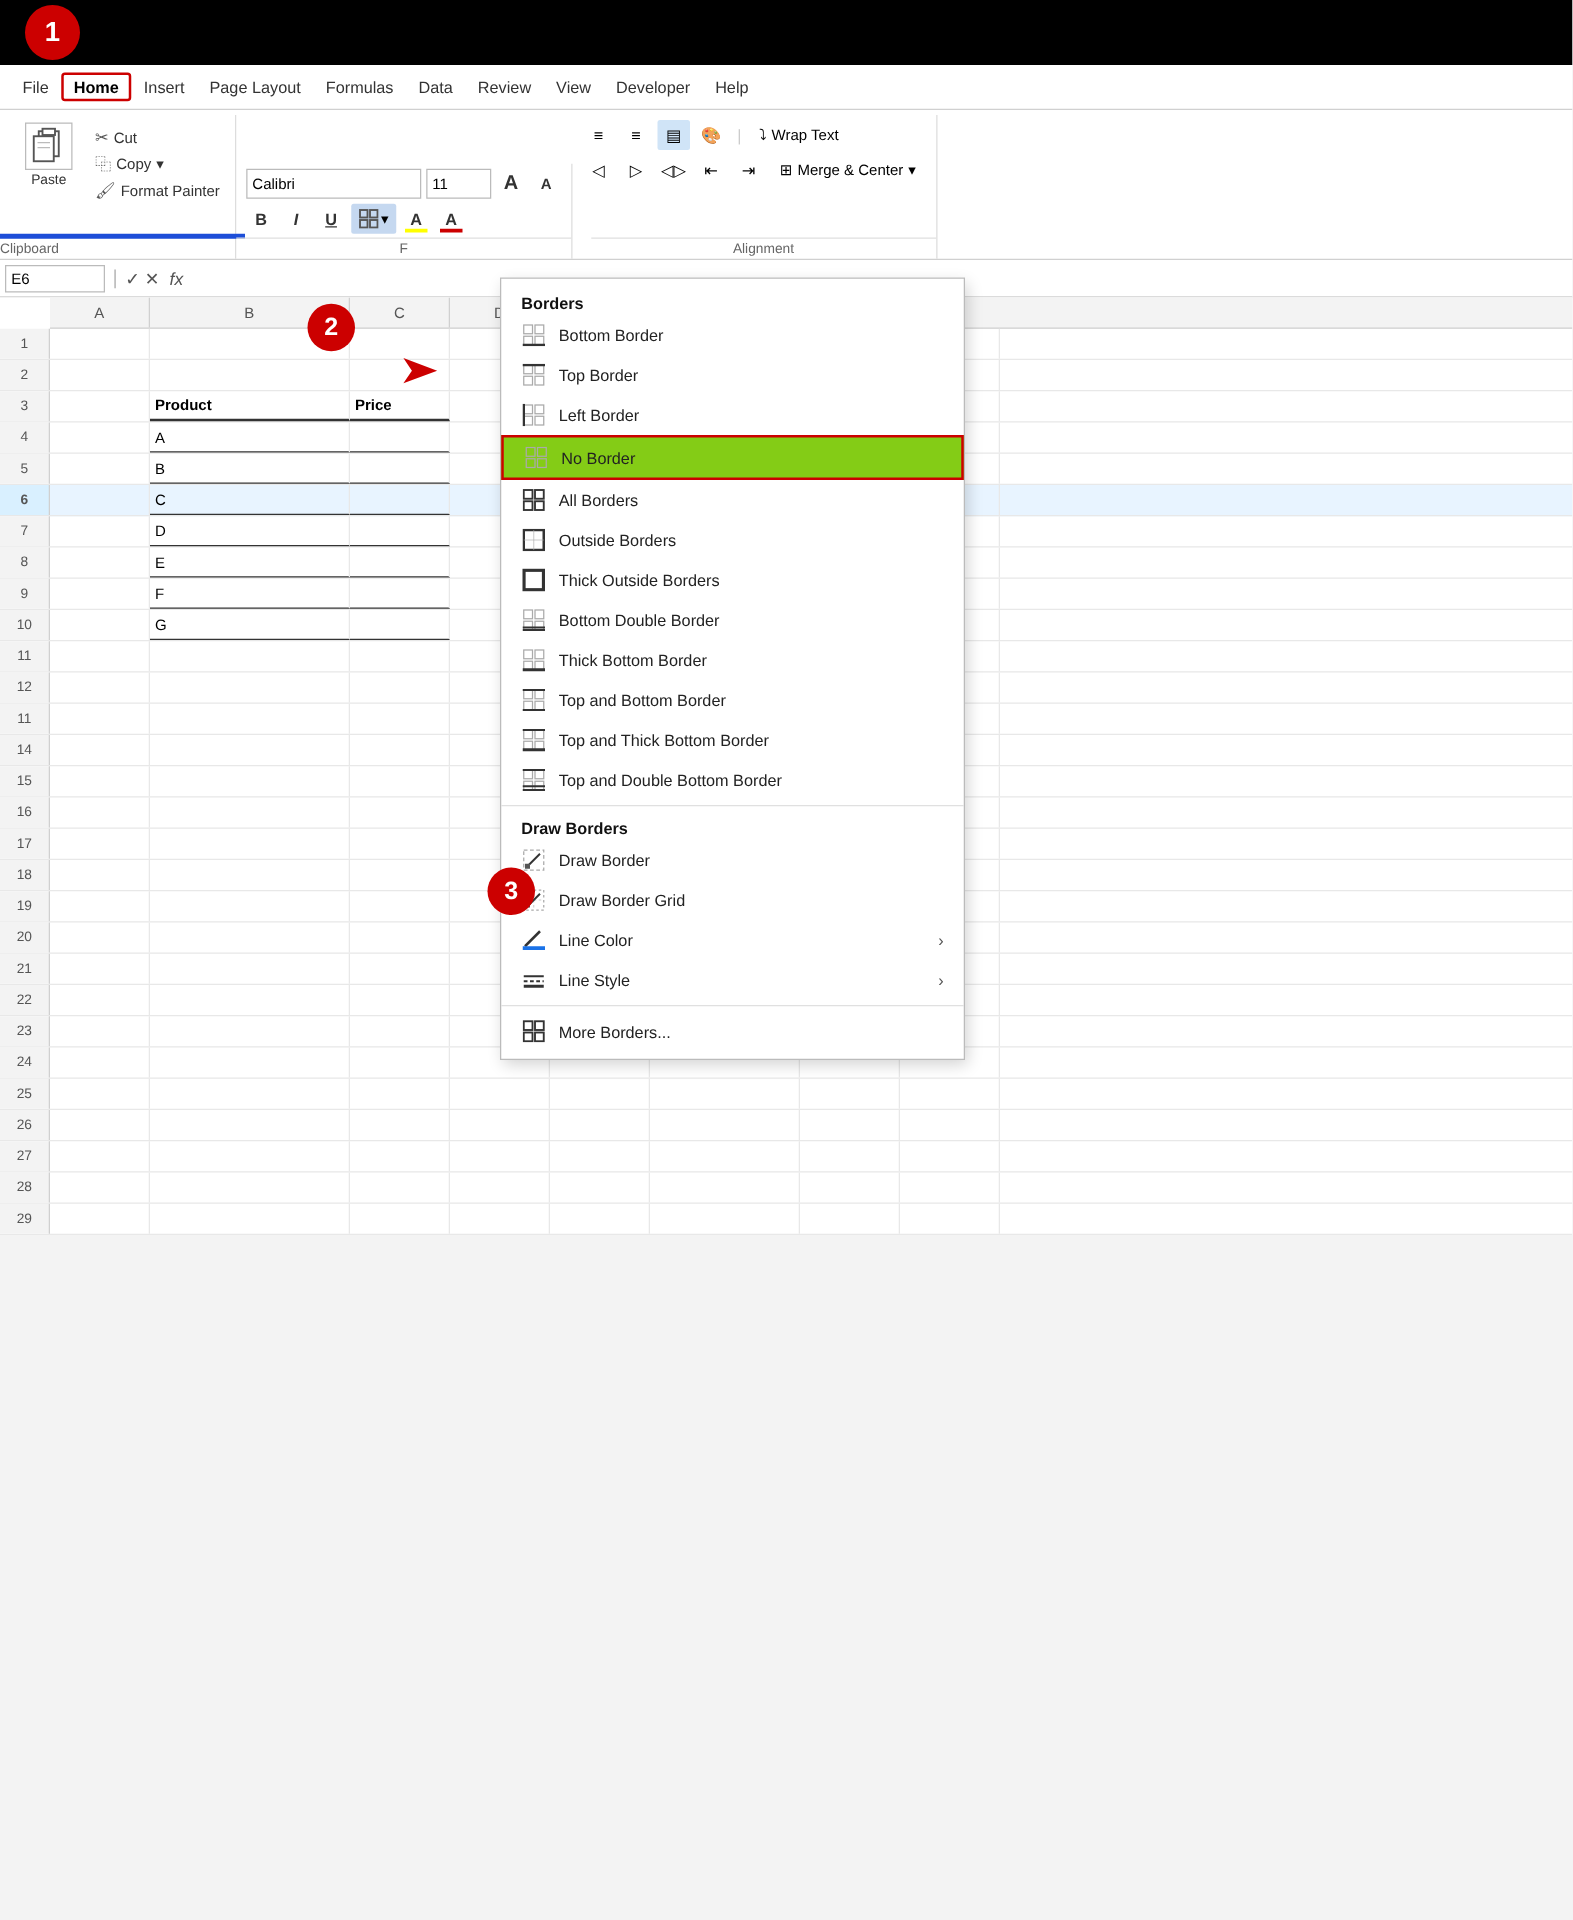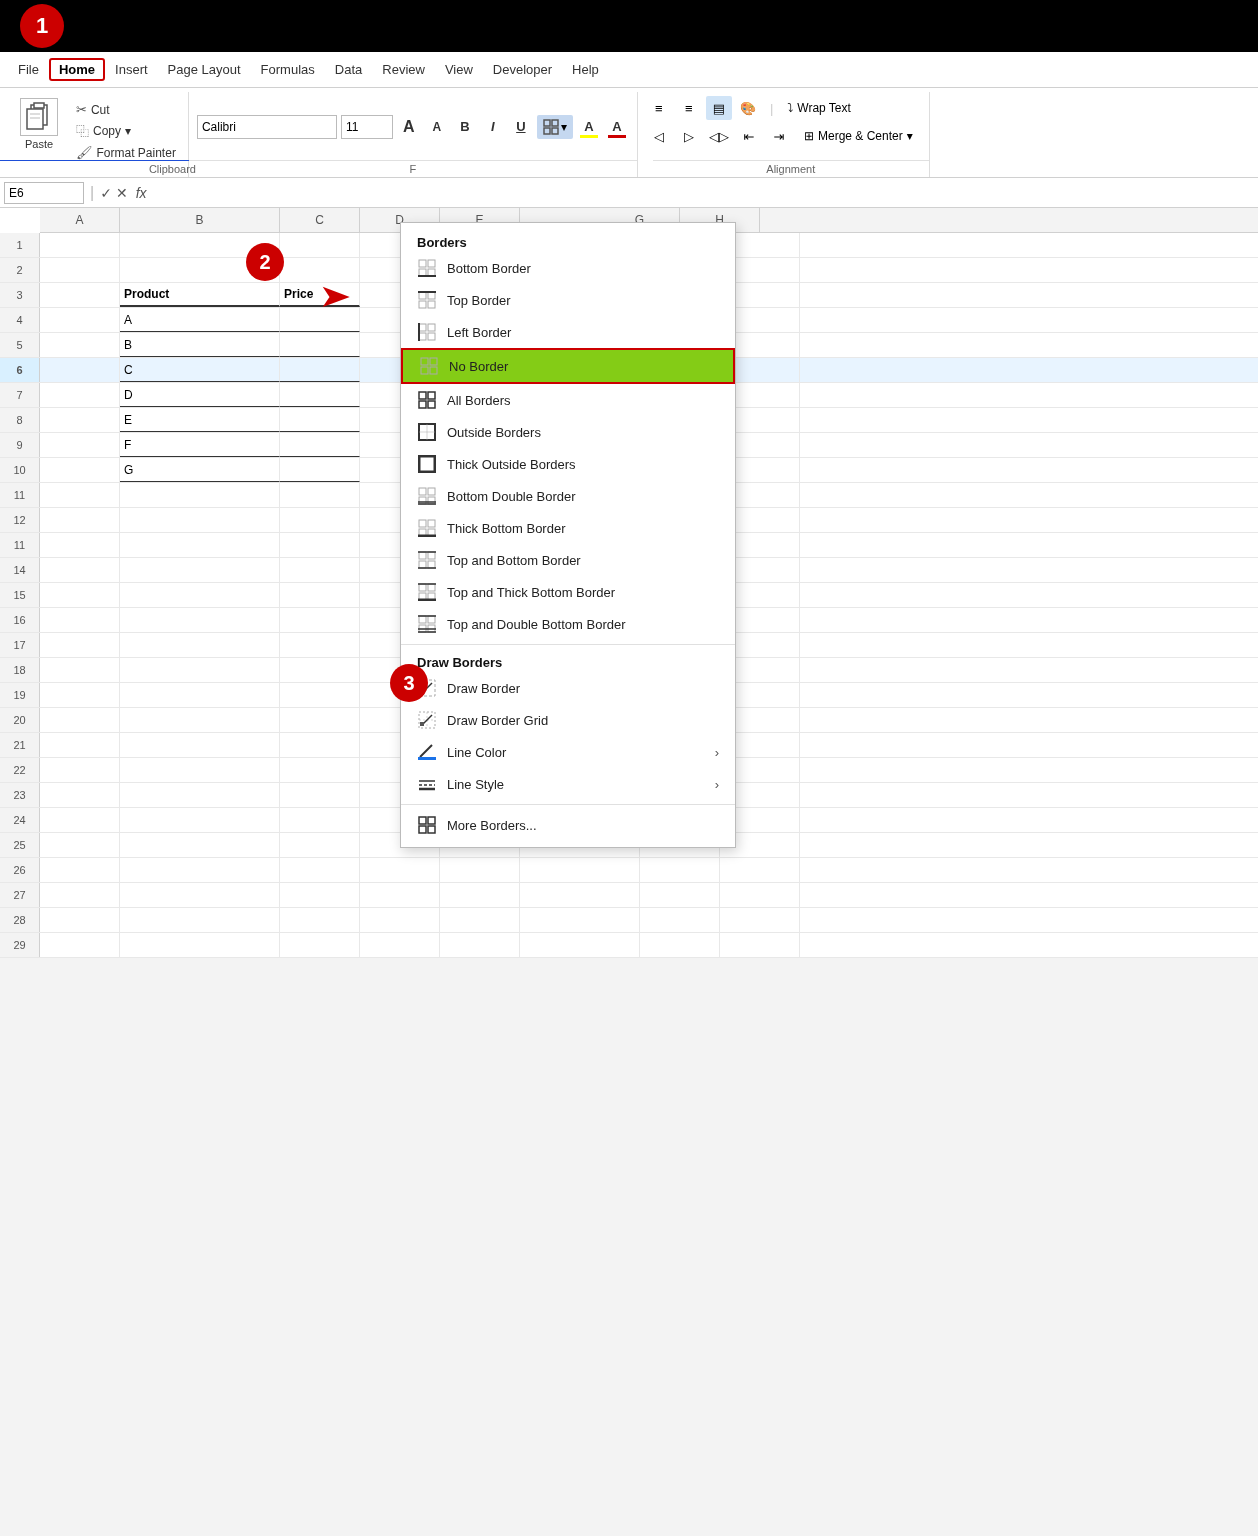--- a/index.html
+++ b/index.html
@@ -100,22 +100,23 @@
       color: #333;
       white-space: nowrap;
     }
     .small-icon { font-size: 13px; color: #555; }
 
     
     .font-group {
       padding: 4px 8px 0 8px;
       border-right: 1px solid #ddd;
       display: flex;
-      flex-direction: row;
+      flex-direction: column;
       gap: 4px;
+      margin-top: 39px;
     }
     .font-row1, .font-row2 {
       display: flex;
       align-items: center;
       gap: 4px;
     }
     .font-select {
       height: 24px;
       border: 1px solid #bbb;
       font-size: 12px;
@@ -282,21 +283,21 @@
     .cell.header-cell { font-weight: bold; border-bottom: 2px solid #333; }
     .cell.data-cell { border-bottom: 1px solid #333; }
     .row-num.selected { background: #d9f0ff; font-weight: bold; }
     .dropdown-menu {
       position: absolute;
       top: 222px;
       left: 400px;
       background: #fff;
       border: 1px solid #bbb;
       box-shadow: 2px 4px 12px rgba(0,0,0,0.18);
-      width: 336px;
+      width: 372px;
       z-index: 200;
       padding: 6px 0;
     }
     .menu-section-label {
       font-weight: bold;
       font-size: 13px;
       padding: 6px 16px 2px 16px;
       color: #111;
     }
     .menu-separator {
@@ -430,21 +431,21 @@
       <div class="small-ribbon-btn">
         <span class="small-icon">⿻</span>
         <span>Copy</span>
         <span>▾</span>
       </div>
       <div class="small-ribbon-btn">
         <span class="small-icon">🖌</span>
         <span>Format Painter</span>
       </div>
     </div>
-    <div class="ribbon-bottom-label" style="position:absolute; bottom:0; left:0; width:196px; border-top:1px solid #1d4ed8; padding:2px 0; text-align:right; font-size:11px; color:#666;">Clipboard</div>
+    <div class="ribbon-bottom-label" style="position:absolute; bottom:0; left:0; width:196px; border-top:4px solid #1d4ed8; padding:2px 0; text-align:left; font-size:11px; color:#666;">Clipboard</div>
   </div>
 
   <div class="font-group" style="position:relative; padding-bottom:20px;">
     <div class="font-row1">
       <input class="font-select" type="text" value="Calibri" style="">
       <input class="font-size-select" type="text" value="11" style="">
       <button class="font-btn" style="font-size:16px;">A</button>
       <button class="font-btn" style="font-size:12px;">A</button>
     </div>
     <div class="font-row2">

